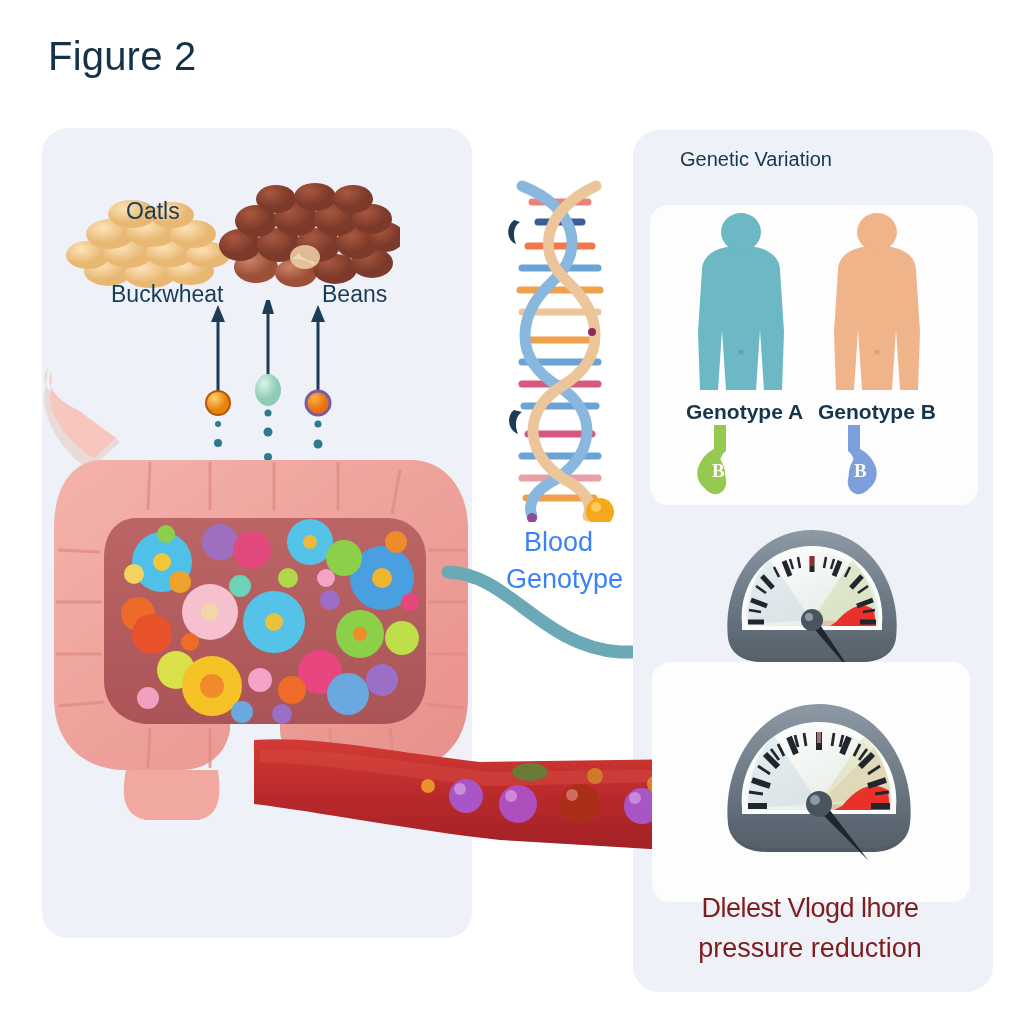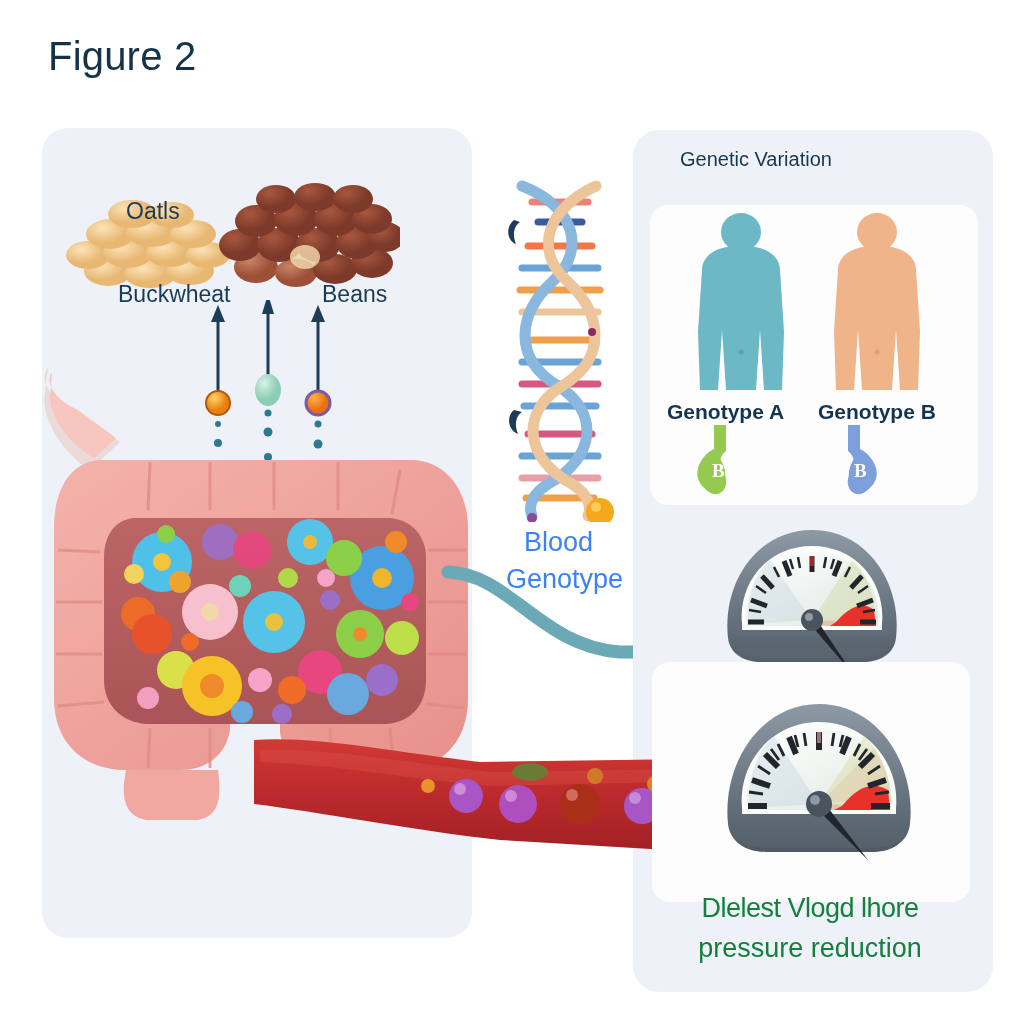--- a/index.html
+++ b/index.html
@@ -52,21 +52,21 @@
   #bottom-card   { left: 652px; top: 662px; width: 318px; height: 240px; }
 
   
   .food-label {
     position: absolute;
     color: #183c55;
     font-size: 23px;
     white-space: nowrap;
   }
   #label-oats      { left: 126px; top: 158px; margin-top: 40px; }
-  #label-buckwheat { left: 118px; top: 281px; }
+  #label-buckwheat { left: 111px; top: 281px; }
   #label-beans     { left: 322px; top: 281px; }
 
   
   #gut { position: absolute; left: 30px; top: 350px; width: 460px; height: 470px; }
 
   
   #dna { position: absolute; left: 492px; top: 172px; width: 136px; height: 350px; }
 
   
   #blood-response {
@@ -81,36 +81,36 @@
 
   
   #flow-arrow { position: absolute; left: 440px; top: 550px; width: 300px; height: 130px; }
   .genotype-label {
     position: absolute;
     color: #15354d;
     font-size: 21px;
     font-weight: bold;
     white-space: nowrap;
   }
-  #genotype-a-label { left: 667px; top: 400px; }
+  #genotype-a-label { left: 686px; top: 400px; }
   #genotype-b-label { left: 818px; top: 400px; }
 
   
   .gauge { position: absolute; }
 
   
   #vessel { position: absolute; left: 250px; top: 700px; width: 560px; height: 180px; }
 
   
   #bottom-caption {
     position: absolute;
     left: 660px; top: 888px;
     width: 300px;
     text-align: center;
-    color: #15803d;
+    color: #7f1d1d;
     font-size: 27px;
     line-height: 40px;
   }
   #bottom-caption .garbled {
     display: block;
     letter-spacing: -0.5px;
   }
 </style>
 </head>
 <body>

